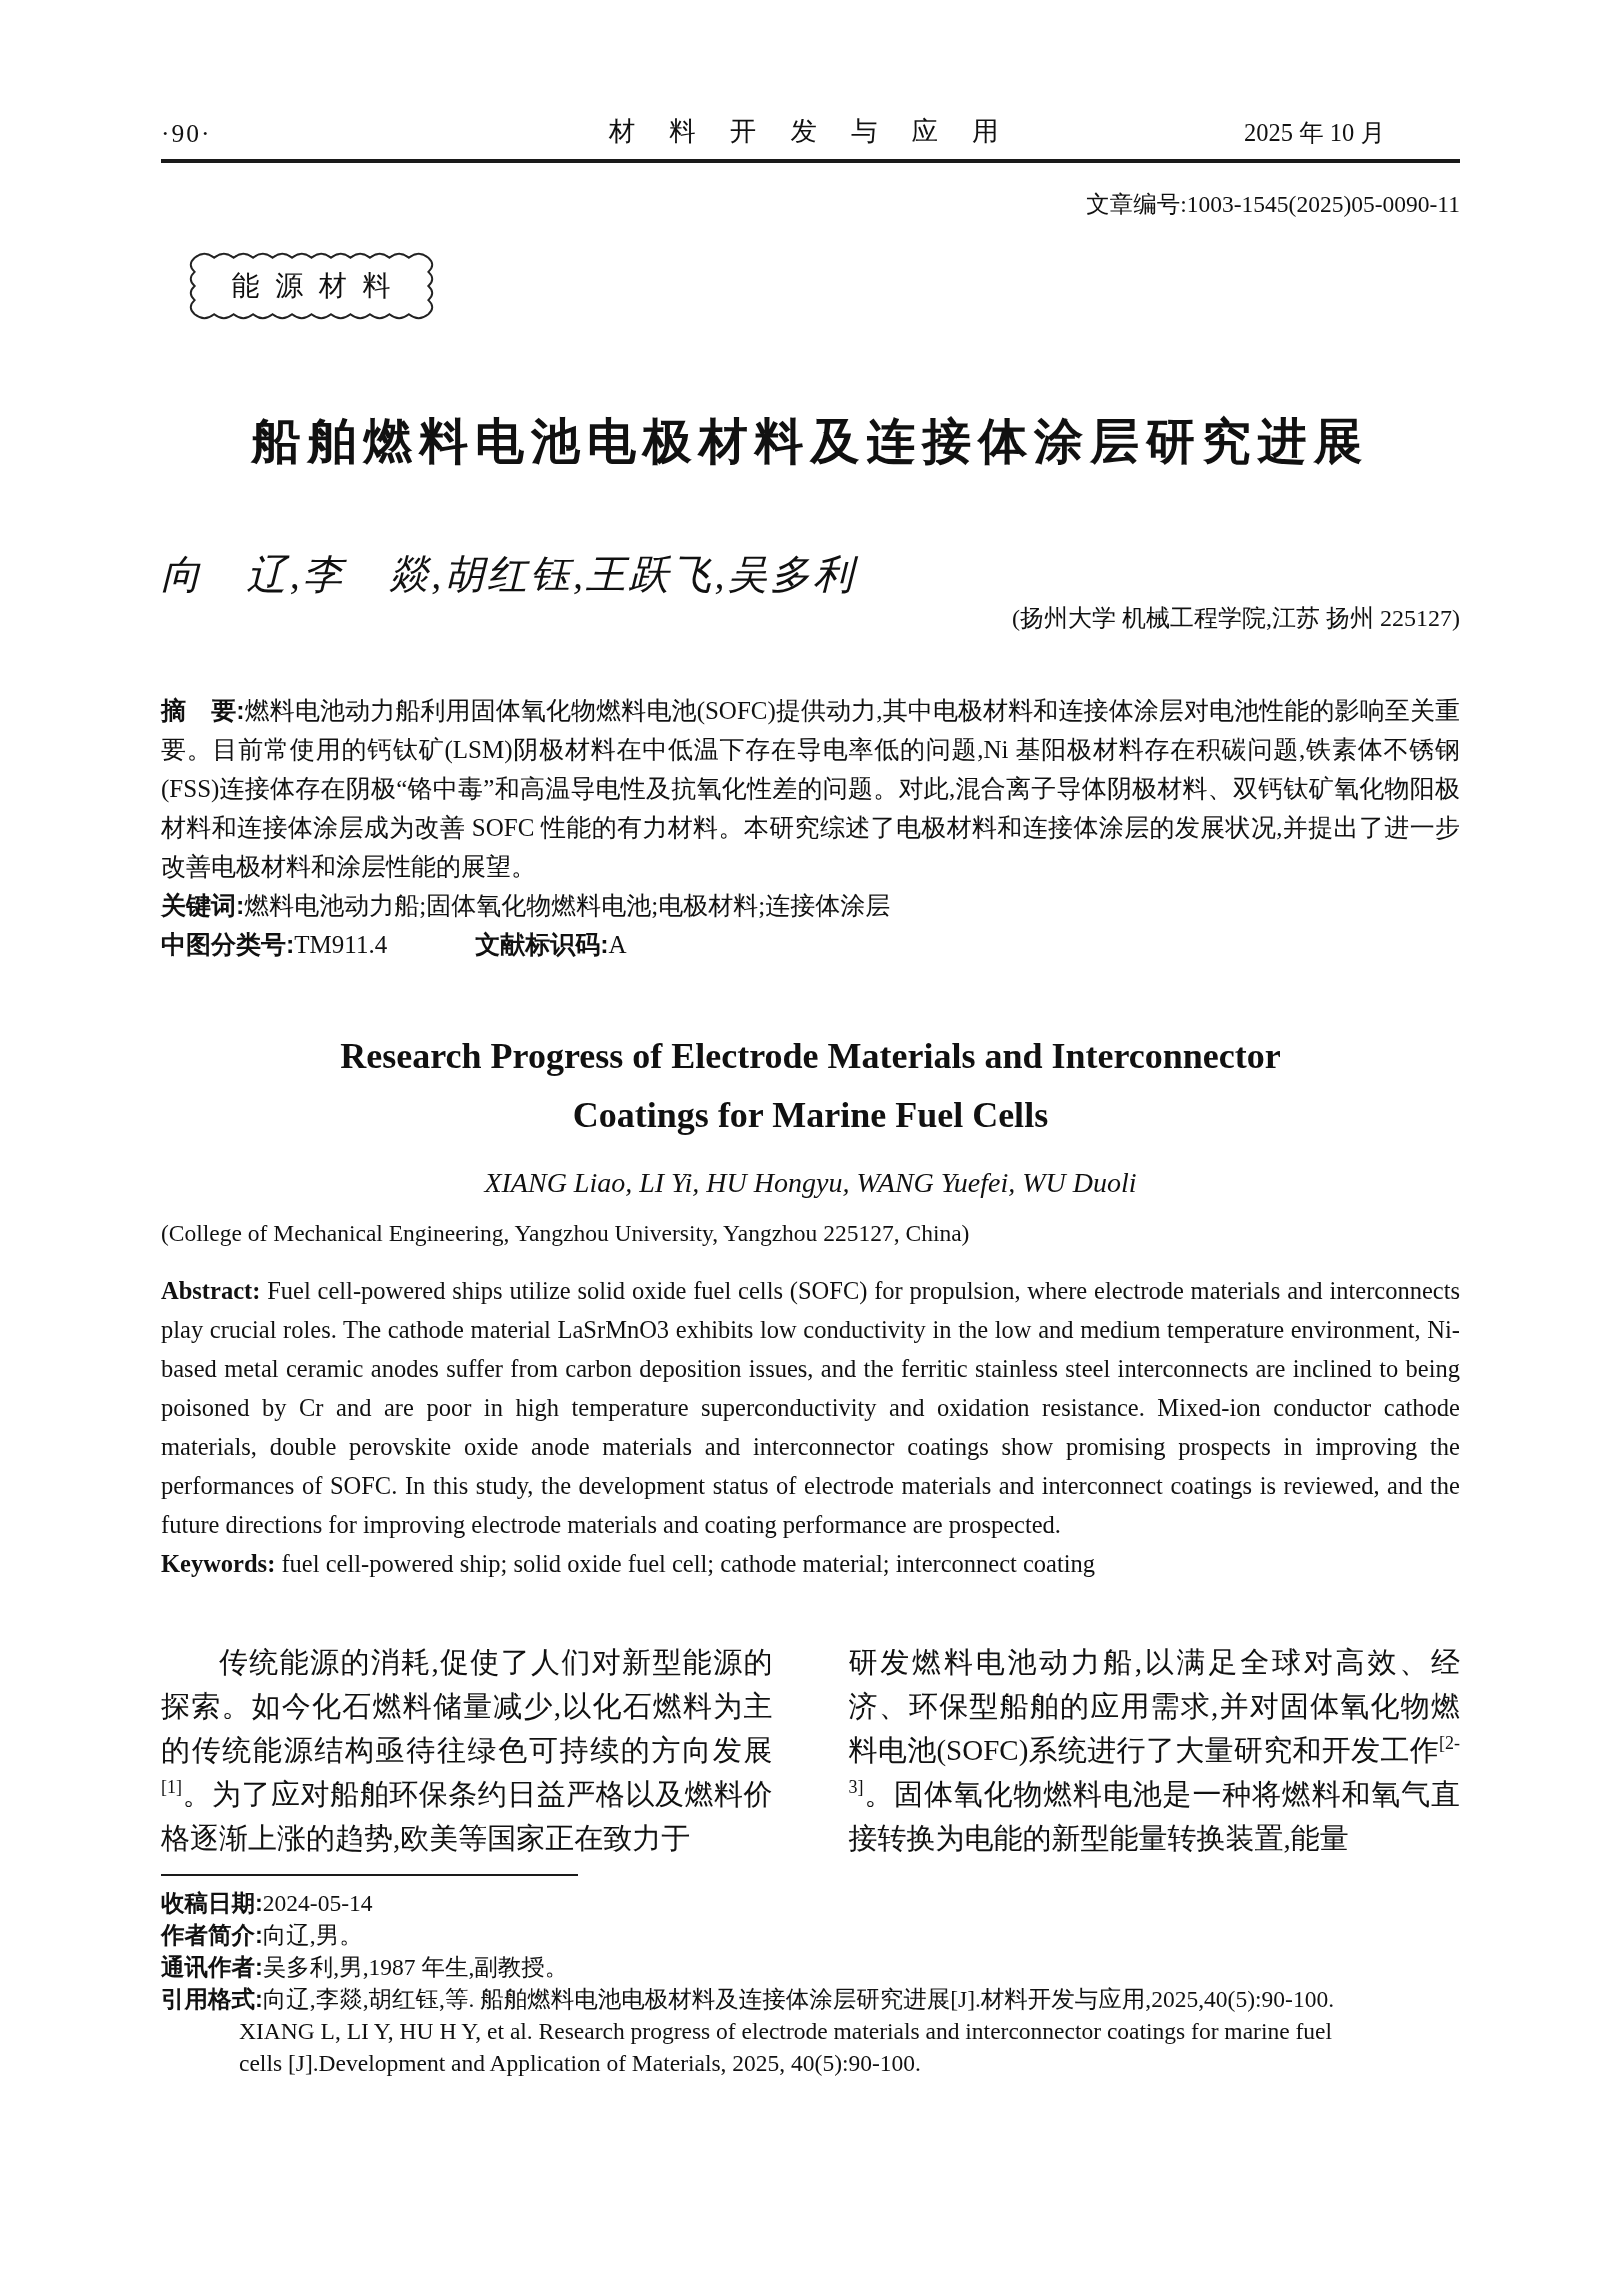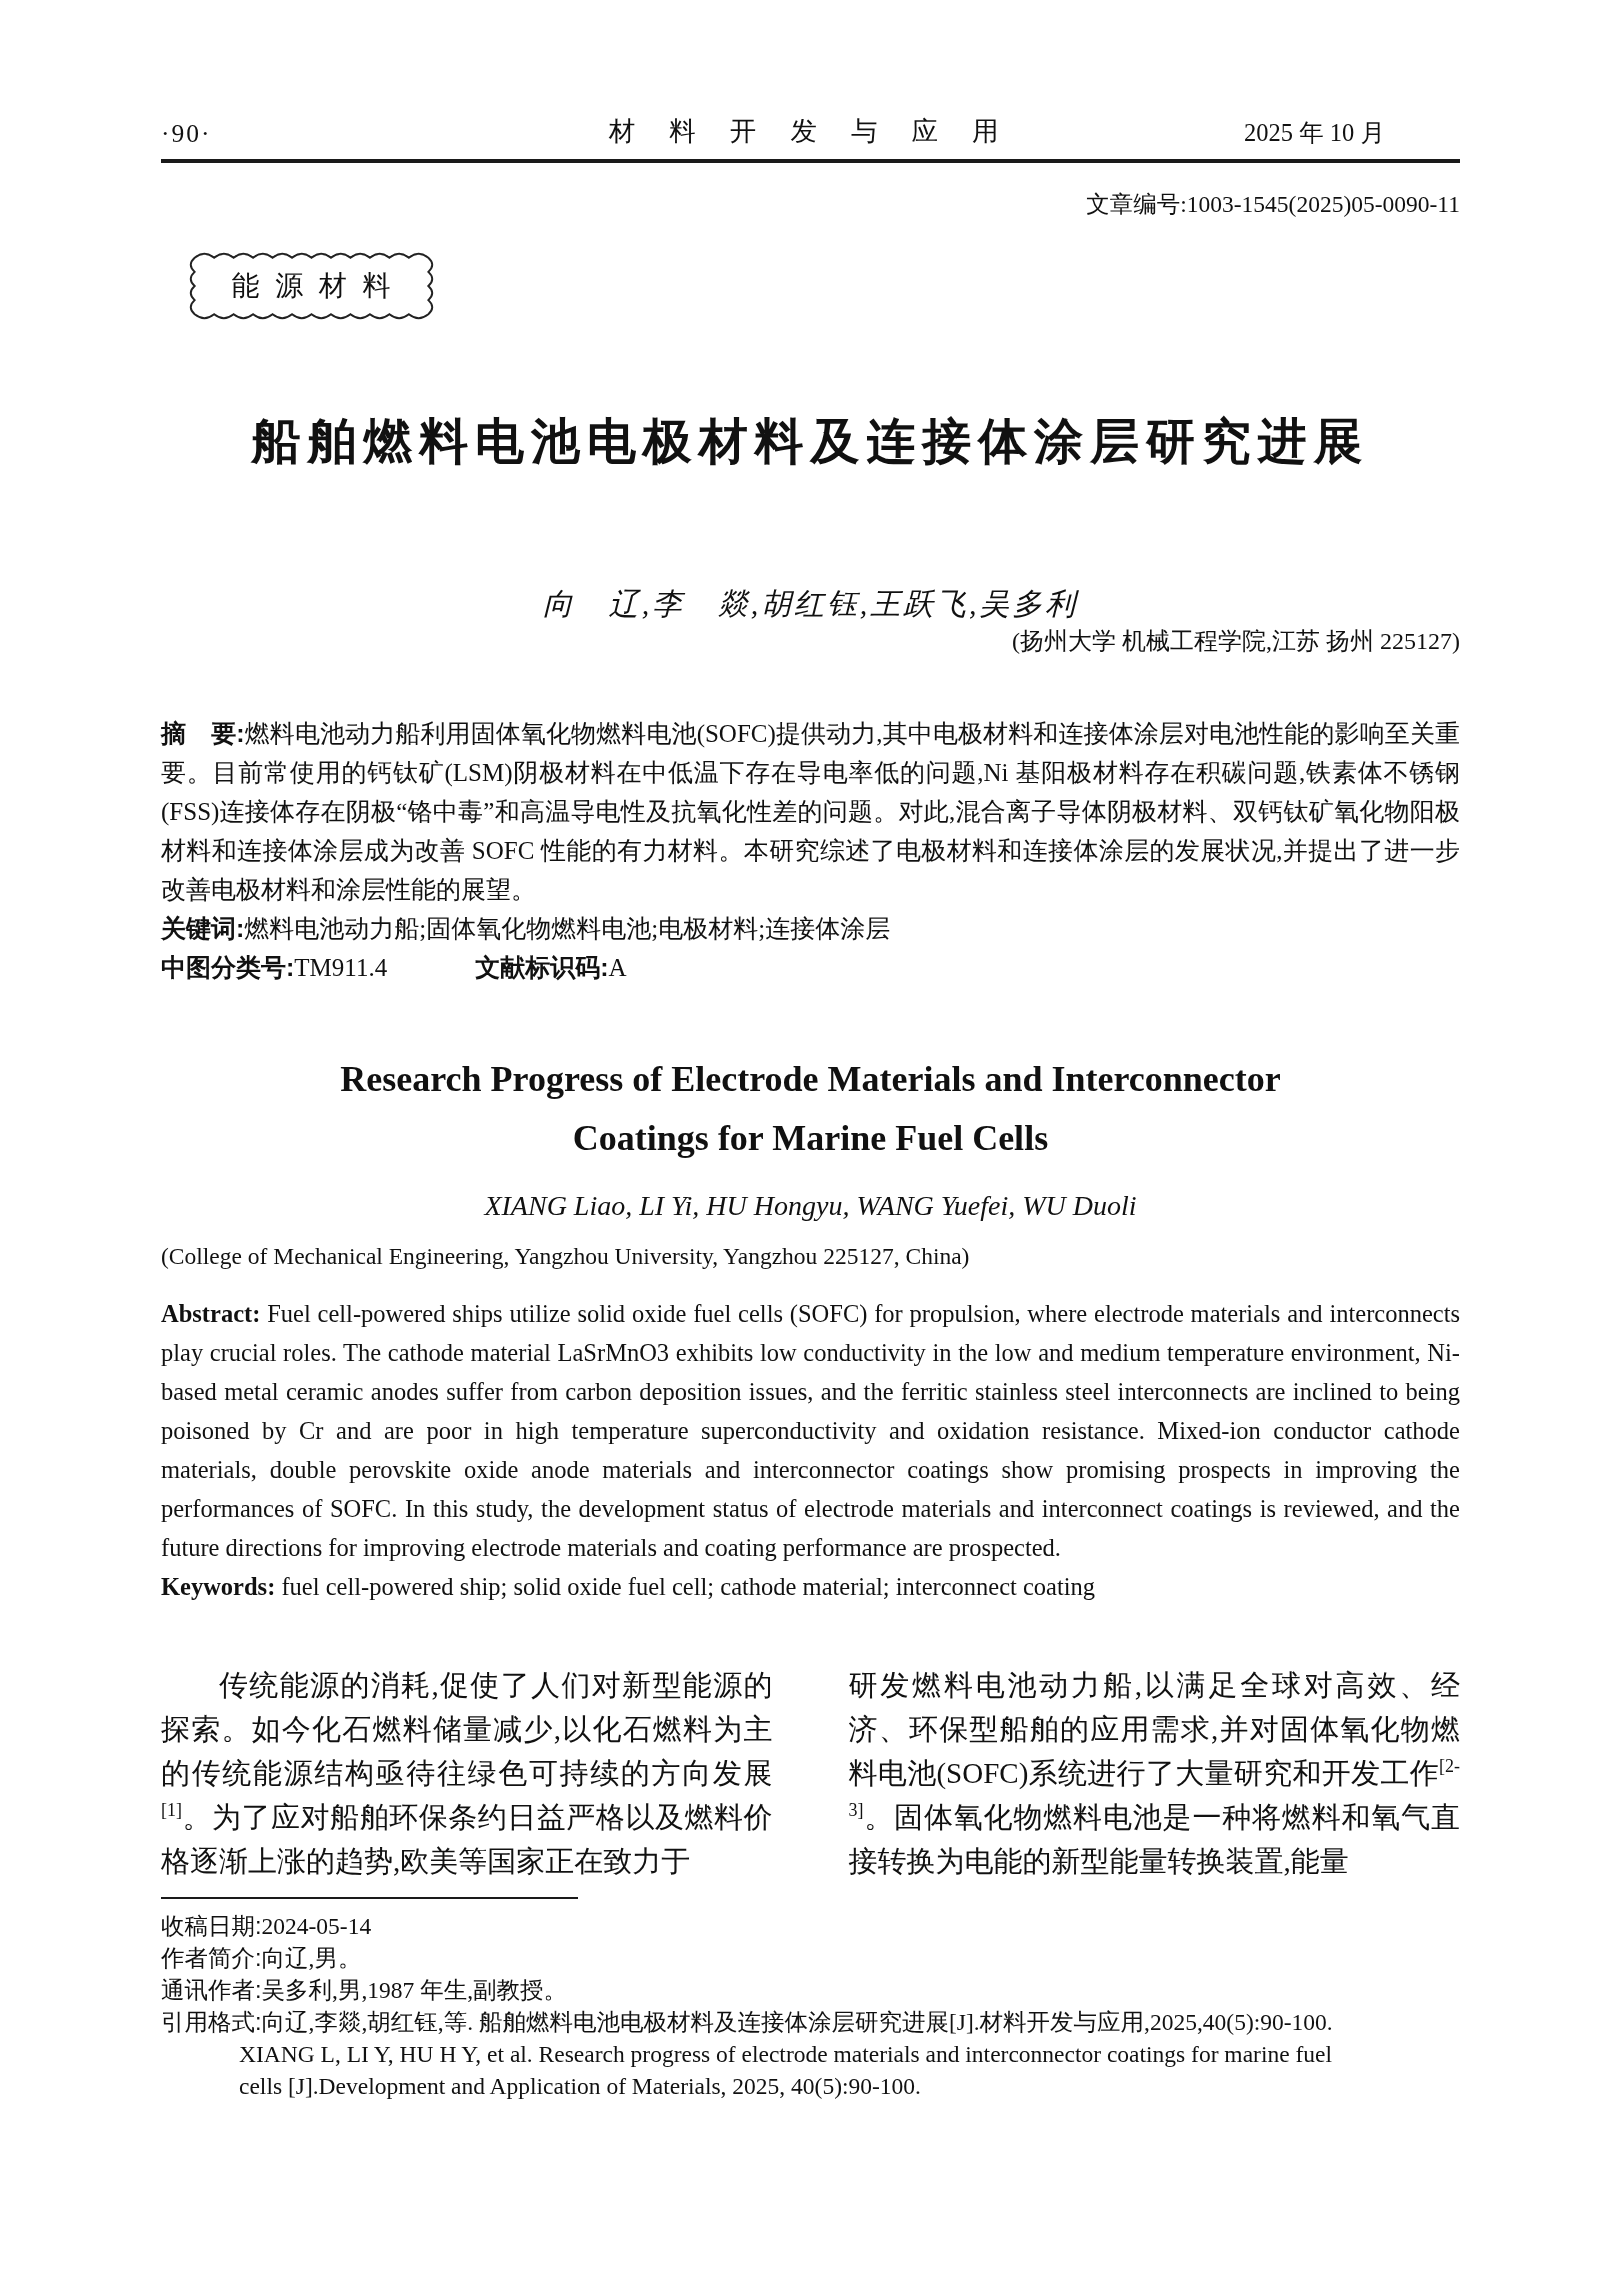--- a/index.html
+++ b/index.html
@@ -27,21 +27,21 @@
   .badge .badge-text{
     position:absolute;inset:0;display:flex;align-items:center;justify-content:center;
     font-size:28px;letter-spacing:15.7px;padding-left:15.7px;box-sizing:border-box;
   }
 
   
   .title-cn{
     margin-top:86px;text-align:center;font-size:49px;font-weight:bold;
     font-family:"Liberation Sans","DejaVu Sans",sans-serif;letter-spacing:6.9px;white-space:nowrap;
   }
-  .authors-cn{margin-top:109px;text-align:center;font-size:30px;font-style:italic;letter-spacing:2.9px;}
+  .authors-cn{margin-top:72px;text-align:left;font-size:40px;font-style:italic;letter-spacing:2.9px;}
   .affil-cn{text-align:right;font-size:24px;}
 
   
   .abs-cn{margin-top:57px;font-size:25px;line-height:39px;text-align:justify;}
   .abs-cn .lbl,.kw-cn .lbl,.clc-row .lbl{
     font-weight:bold;font-family:"Liberation Sans","DejaVu Sans",sans-serif;
   }
   .kw-cn{margin-top:0;font-size:25px;line-height:39px;}
   .clc-row{font-size:25px;line-height:39px;}
   .clc-row .gap{display:inline-block;width:88px;}
@@ -59,21 +59,21 @@
   
   .body-cols{margin-top:57px;display:flex;gap:76px;font-size:29px;line-height:44px;}
   .body-cols .col{flex:1;text-align:justify;}
   .body-cols .col.first{text-indent:2em;}
   sup{font-size:0.62em;vertical-align:super;line-height:0;}
 
   
   .fn-rule{margin-top:13.7px;width:417px;border-bottom:2px solid #1a1a1a;}
   .footnotes{margin-top:11.8px;font-size:23.5px;line-height:32px;}
   .fn-line{white-space:nowrap;}
-  .fn-label{font-weight:normal;font-family:"Liberation Sans","DejaVu Sans",sans-serif;font-style:normal;}
+  .fn-label{font-weight:bold;font-family:"Liberation Sans","DejaVu Sans",sans-serif;font-style:normal;}
   .fn-cont{padding-left:78px;}
 </style>
 </head>
 <body>
 
 <div class="content">
 
   <div class="header-row">
     <span class="page-no">·90·</span>
     <span class="journal">材 料 开 发 与 应 用</span>

